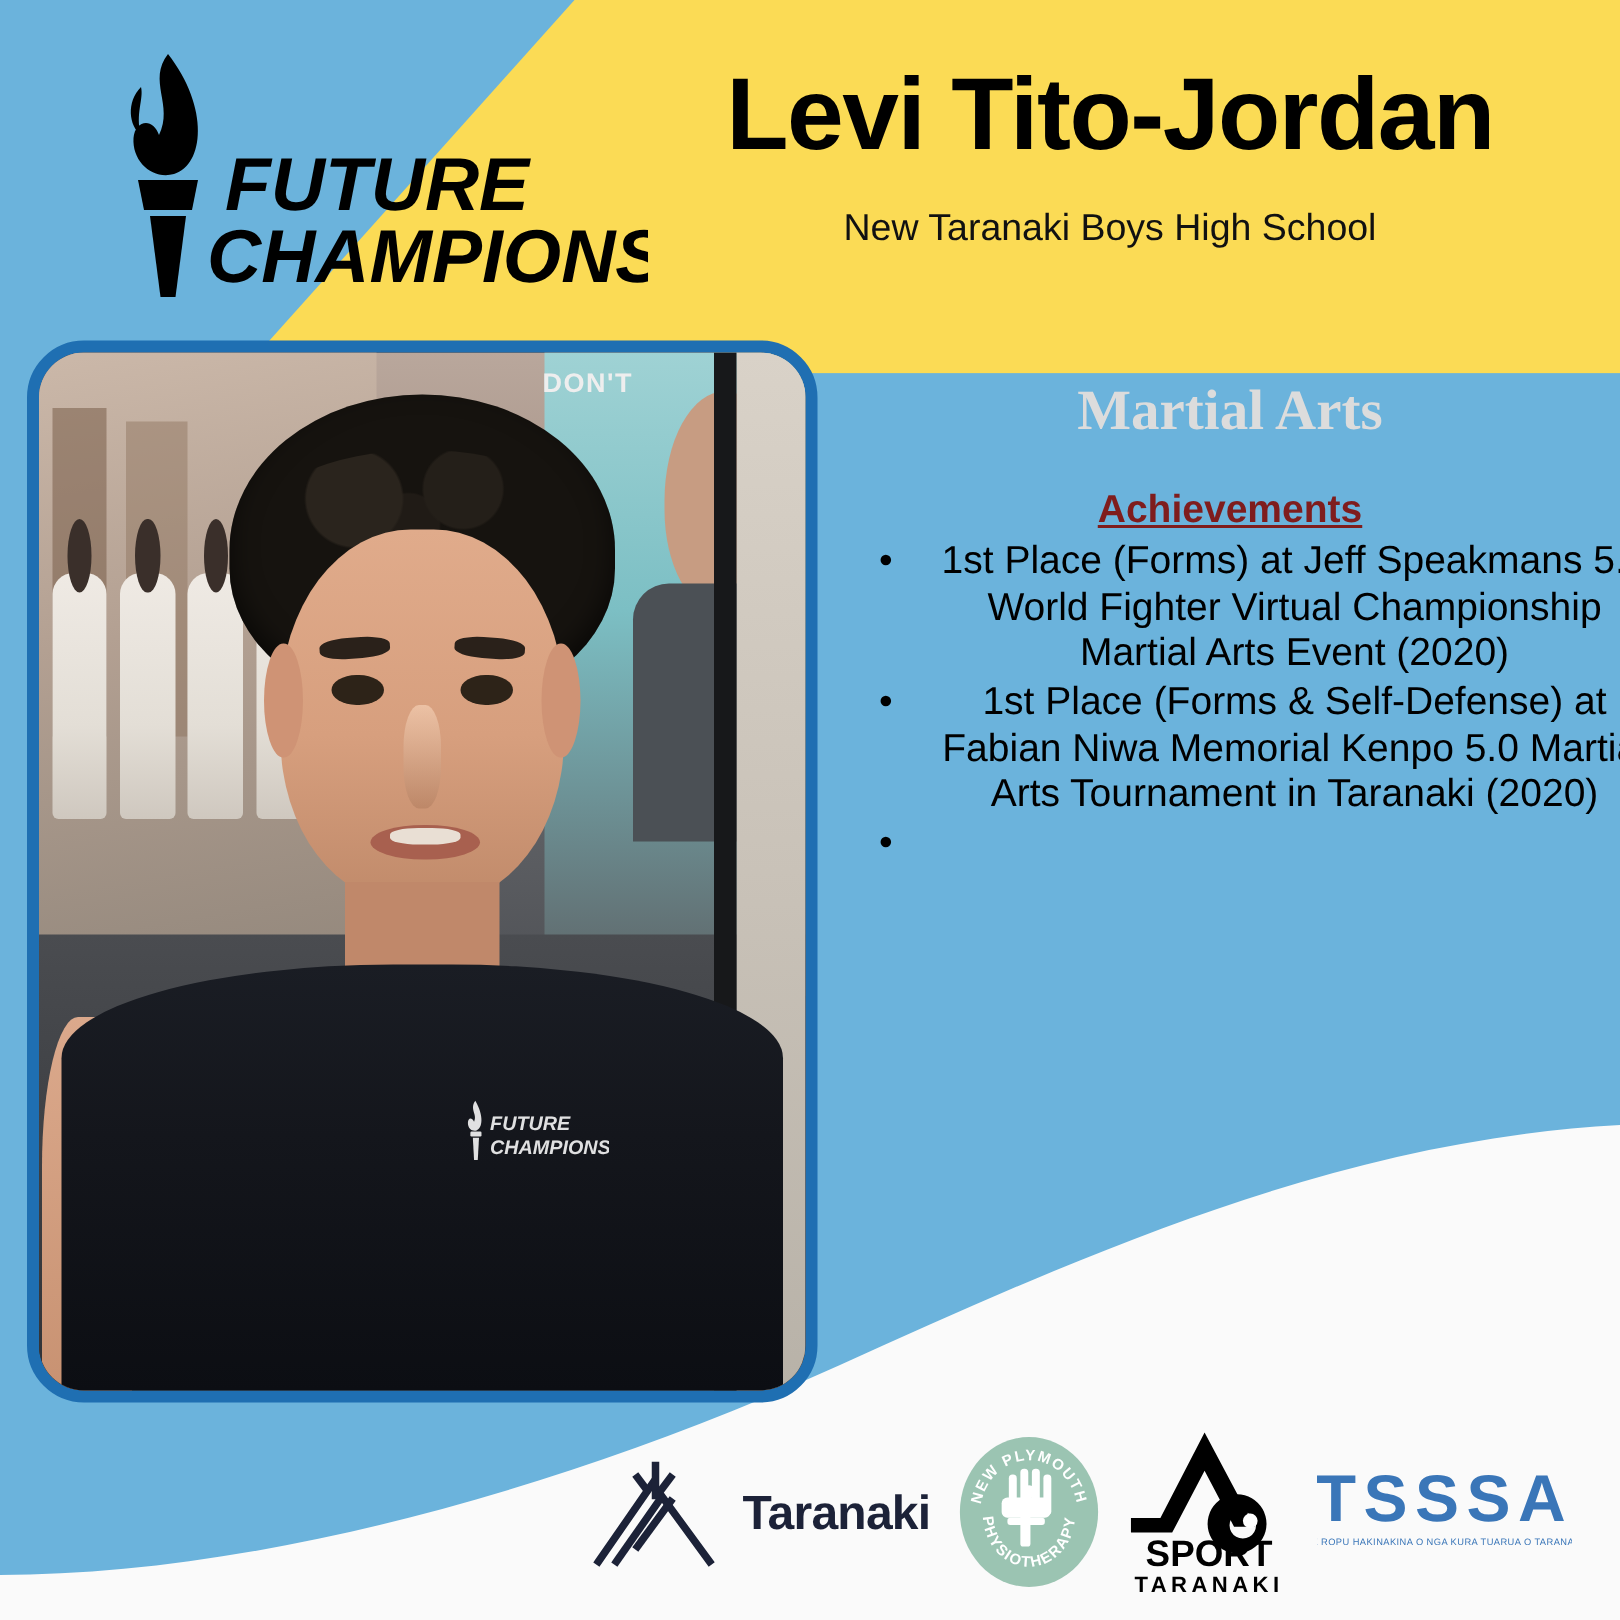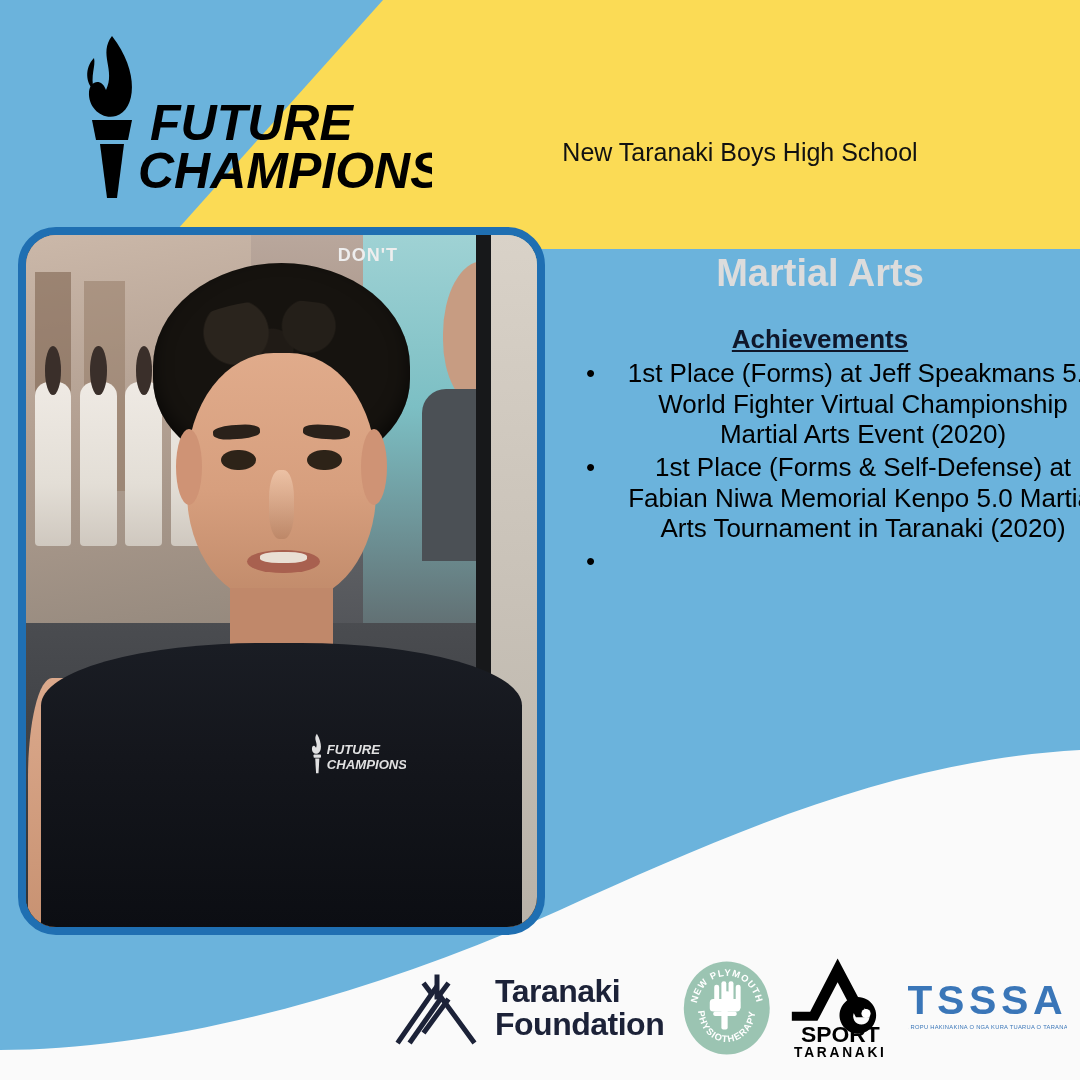--- a/index.html
+++ b/index.html
@@ -87,21 +87,21 @@
        background:#c79c82;border-radius:50% 50% 46% 46%;}
   .torso-r{position:absolute;right:2%;top:36%;width:64%;height:40%;
        background:#4b5055;border-radius:24px 24px 0 0;}
   .dark-band{position:absolute;left:0;top:56%;width:100%;height:44%;
        background:linear-gradient(180deg,#4a4c50 0%,#3a3c40 60%,#303236 100%);}
   .cap-box{position:absolute;background:rgba(255,255,255,.10);
        border:1px solid rgba(255,255,255,.35);}
   .cap-txt{position:absolute;color:#d8d8d8;font-size:6px;letter-spacing:.4px;
        line-height:1.5;font-family:"Liberation Sans",sans-serif;}
   .url-txt{position:absolute;color:#e2622e;font-size:7px;font-weight:bold;letter-spacing:.2px;}
-  .dont-txt{position:absolute;color:#eeeeee;font-size:18px;font-weight:bold;letter-spacing:1px;}
+  .dont-txt{position:absolute;color:#eeeeee;font-size:18px;font-weight:bold;letter-spacing:1px;margin-left:24px;}
   .side-wall{position:absolute;right:0;top:0;width:9%;height:100%;
        background:linear-gradient(180deg,#d9d2c8 0%,#c9c2b8 50%,#b8b2a8 100%);}
   .black-frame{position:absolute;right:9%;top:0;width:3%;height:100%;background:#17181a;}
 
   
   .subject{position:absolute;left:8%;bottom:0;width:84%;height:100%;}
   .hair{position:absolute;left:20%;top:4%;width:60%;height:30%;
         background:#16130f;border-radius:50% 50% 44% 44%;
         box-shadow:inset 0 -8px 18px rgba(0,0,0,.6);}
   .hair::after{content:"";position:absolute;left:6%;top:18%;width:88%;height:52%;
@@ -139,24 +139,25 @@
   .shoulder-skin{position:absolute;left:-9%;top:64%;width:14%;height:36%;
         background:linear-gradient(180deg,#dba98c,#c89272);border-radius:40% 18% 0 0;}
   .fc-chest{position:absolute;left:56%;top:70%;width:23%;height:10%;
         opacity:.92;}
 
   
   .sport-title{
     position:absolute;left:560px;top:252px;width:520px;
     text-align:center;font-size:38px;font-weight:bold;color:#DCDCDC;
     z-index:6;
+    font-family:Liberation Serif, serif;
   }
   .ach-heading{
     position:absolute;left:560px;top:324px;width:520px;
-    text-align:center;font-size:26px;font-weight:bold;color:#0f172a;
+    text-align:center;font-size:26px;font-weight:bold;color:#7f1d1d;
     text-decoration:underline;z-index:6;
   }
   .ach-list{
     position:absolute;left:578px;top:358px;width:486px;
     margin:0;padding:0 0 0 42px;
     list-style:none;z-index:6;
   }
   .ach-list li{
     position:relative;
     text-align:center;
@@ -274,20 +275,21 @@
       <path d="M22 30 C12 40 14 56 22 62 C18 48 24 38 22 30 Z"></path>
 
       <path d="M20 92 h40 l-4 20 h-32 Z"></path>
 
       <path d="M28 116 h24 l-7 54 h-10 Z"></path>
     </g>
     <text x="78" y="112" font-family="Liberation Sans, sans-serif" font-size="50" font-weight="bold" font-style="italic" fill="#000">FUTURE</text>
     <text x="66" y="160" font-family="Liberation Sans, sans-serif" font-size="50" font-weight="bold" font-style="italic" fill="#000">CHAMPIONS</text>
   </svg>
 
+  <div class="athlete-name">Levi Tito-Jordan</div>
   <div class="athlete-school">New Taranaki Boys High School</div>
 
   <div class="sport-title">Martial Arts</div>
   <div class="ach-heading">Achievements</div>
   <ul class="ach-list">
     <li>
       <span class="bullet">•</span>
       <span>1st Place (Forms) at Jeff Speakmans 5.0 World Fighter Virtual Championship Martial Arts Event (2020)</span>
     </li>
     <li>
@@ -311,21 +313,20 @@
           <path d="M4 70 L40 18 L78 70"></path>
           <path d="M16 70 L44 30"></path>
           <path d="M30 60 L52 30"></path>
           <path d="M42 6 L42 26"></path>
           <path d="M30 14 L36 22"></path>
           <path d="M52 14 L46 22"></path>
         </g>
       </svg>
       <div class="tf-text">
         <div>Taranaki</div>
-        <div>Foundation</div>
       </div>
     </div>
 
     <svg class="logo-physio" viewBox="0 0 100 108">
       <ellipse cx="50" cy="54" rx="48" ry="52" fill="#9BC4B2"></ellipse>
       <path id="arcTop" d="M16 56 A34 38 0 0 1 84 56" fill="none"></path>
       <path id="arcBot" d="M18 56 A32 36 0 0 0 82 56" fill="none"></path>
       <text font-family="Liberation Sans, sans-serif" font-size="10.5" font-weight="bold" fill="#ffffff" letter-spacing="1.1">
         <textPath href="#arcTop" startOffset="50%" text-anchor="middle">NEW PLYMOUTH</textPath>
       </text>

